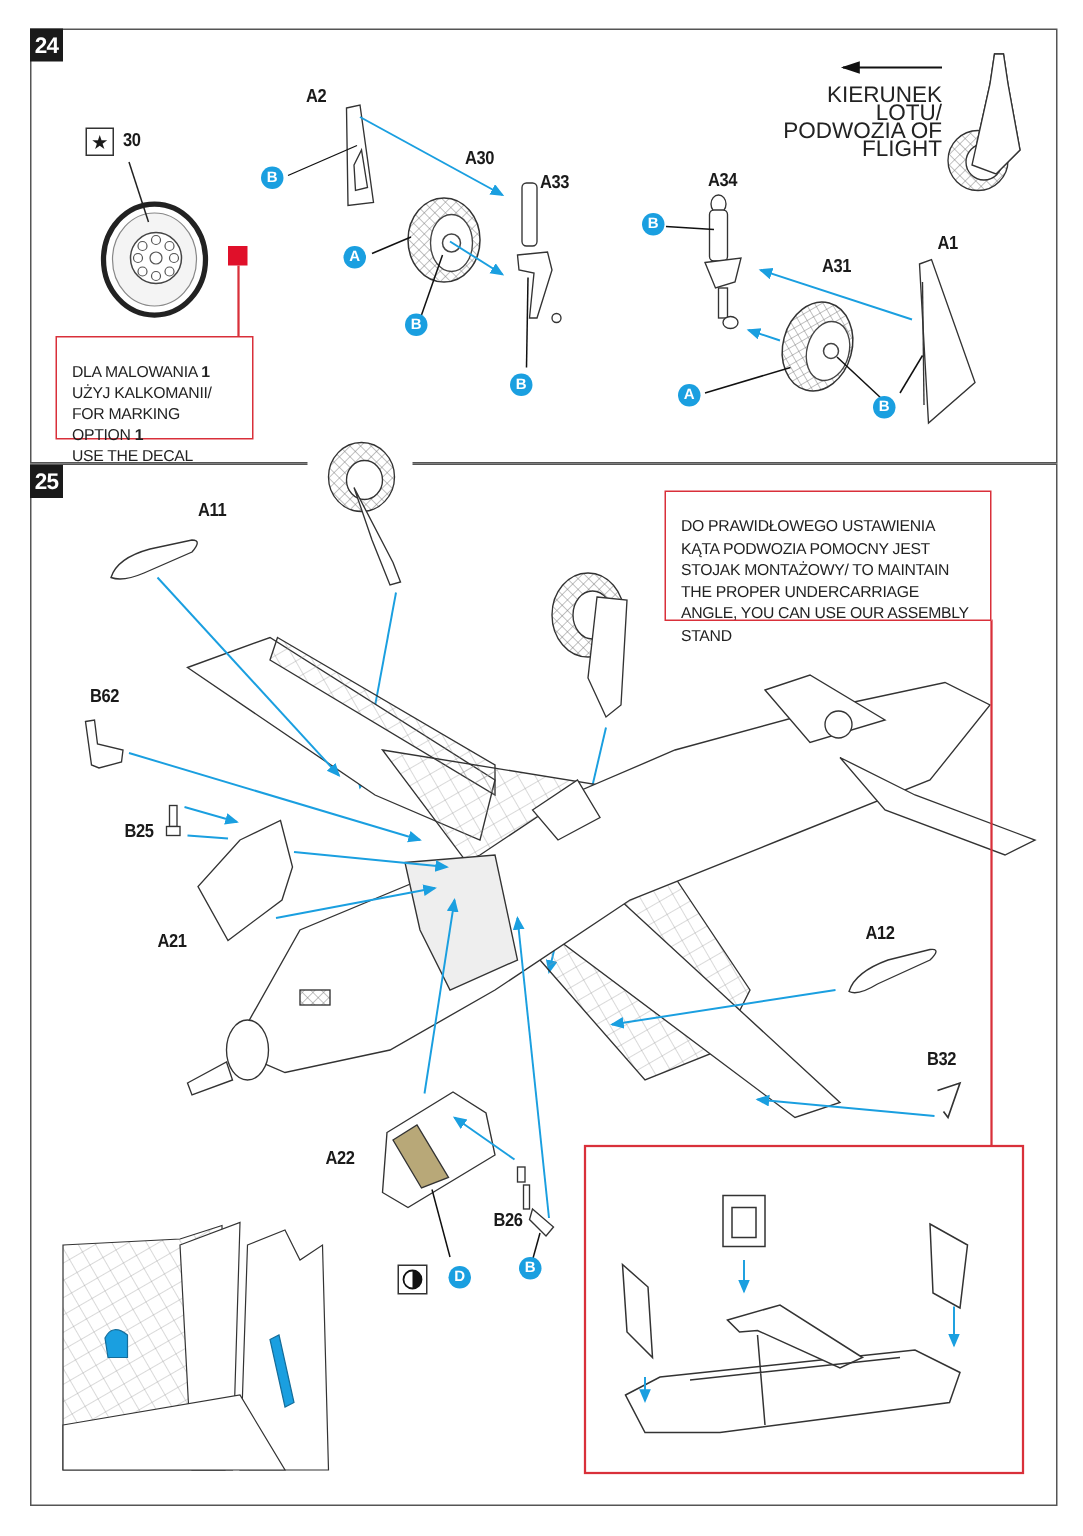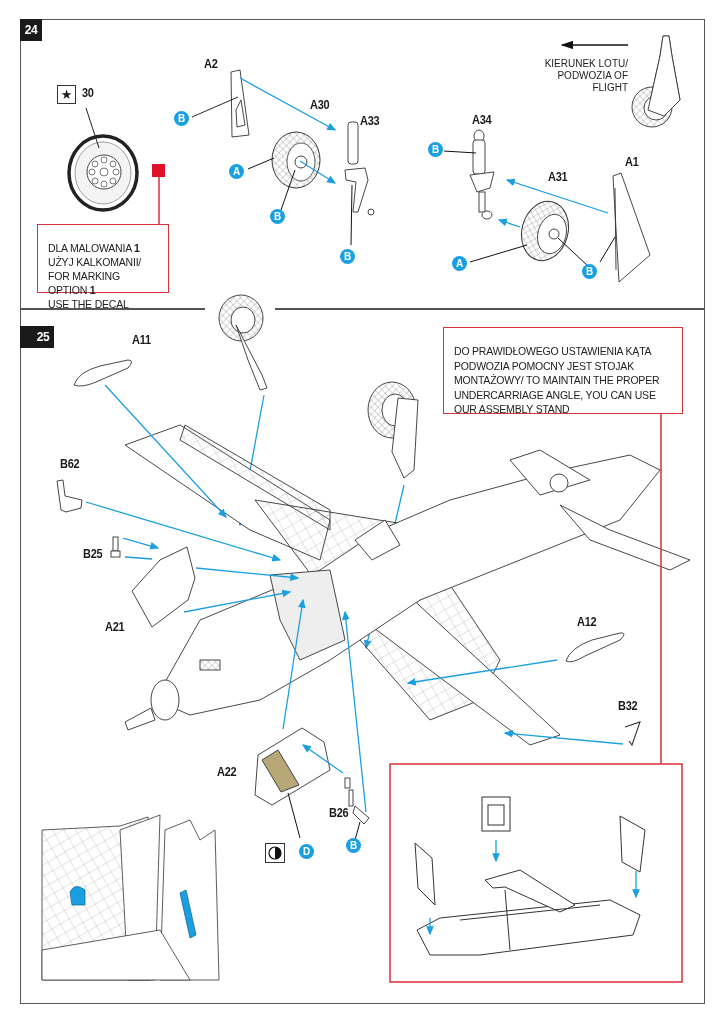--- a/index.html
+++ b/index.html
@@ -1,45 +1,45 @@
 <!DOCTYPE html>
 <html><head>
 <meta charset="utf-8">
 <style>
   html, body { margin:0; padding:0; background:#ffffff; }
   body { width:722px; height:1024px; position:relative; overflow:hidden;
          font-family:"Liberation Sans", sans-serif; color:#1a1a1a; }
   .frame { position:absolute; border:1.5px solid #555; box-sizing:border-box; }
   .step-badge { position:absolute; background:#1a1a1a; color:#fff; font-weight:bold;
-         font-size:12px; width:22px; height:22px; display:flex; align-items:center;
+         font-size:15px; width:22px; height:22px; display:flex; align-items:center;
          justify-content:center; font-family:"Liberation Sans", sans-serif; letter-spacing:-0.5px; }
   .part-label { position:absolute; font-weight:bold; font-size:12.5px; letter-spacing:-0.3px;
          font-family:"Liberation Sans", sans-serif; transform:scaleX(0.88); transform-origin:left; }
   .note { position:absolute; border:1.5px solid #d9303a; background:#fff; font-size:10.5px;
          line-height:14px; padding:16px 10px; box-sizing:border-box; text-transform:uppercase;
          font-family:"Liberation Sans", sans-serif; letter-spacing:-0.2px; color:#222; }
   .note b { font-weight:bold; }
-  .flight-text { position:absolute; font-size:10px; line-height:12px; text-align:right;
+  .flight-text { position:absolute; font-size:15px; line-height:12px; text-align:right;
          font-family:"Liberation Sans", sans-serif; color:#222; }
   svg.art { position:absolute; left:0; top:0; }
   .code-circle { position:absolute; width:15px; height:15px; border-radius:50%; background:#1a9fe0;
          color:#fff; font-weight:bold; font-size:10px; display:flex; align-items:center;
          justify-content:center; font-family:"Liberation Sans", sans-serif; }
   .star-box { position:absolute; width:17px; height:17px; border:1px solid #333; display:flex;
          align-items:center; justify-content:center; font-size:13px; background:#fff; }
   .half-box { position:absolute; width:18px; height:18px; border:1px solid #333; background:#fff; }
 </style>
 </head>
 <body>
 
 <div class="frame" style="left:20px;top:19px;width:685px;height:290px;"></div>
 <div class="frame" style="left:20px;top:309px;width:685px;height:695px;"></div>
 
 <div class="step-badge" style="left:20px;top:19px;">24</div>
-<div class="step-badge" style="left:20px;top:326px;padding-left:12px;">25</div>
+<div class="step-badge" style="left:20px;top:310px;">25</div>
 
 <svg class="art" width="722" height="1024">
   <defs>
     <marker id="ah" markerWidth="8" markerHeight="8" refX="6" refY="3" orient="auto">
       <path d="M0,0 L7,3 L0,6 Z" fill="#1a9fe0"></path>
     </marker>
     <marker id="ahk" markerWidth="10" markerHeight="8" refX="8" refY="3" orient="auto">
       <path d="M0,0 L9,3 L0,6 Z" fill="#111"></path>
     </marker>
     <pattern id="mesh" width="5" height="5" patternUnits="userSpaceOnUse" patternTransform="rotate(45)">
@@ -264,21 +264,21 @@
 </div>
 
 <div class="code-circle" style="left:174px;top:111px;">B</div>
 <div class="code-circle" style="left:229px;top:164px;">A</div>
 <div class="code-circle" style="left:270px;top:209px;">B</div>
 <div class="code-circle" style="left:340px;top:249px;">B</div>
 <div class="code-circle" style="left:428px;top:142px;">B</div>
 <div class="code-circle" style="left:452px;top:256px;">A</div>
 <div class="code-circle" style="left:582px;top:264px;">B</div>
 
-<div class="note" style="left:443px;top:327px;width:240px;height:87px;font-size:10.5px;line-height:14.5px;">DO PRAWIDŁOWEGO USTAWIENIA KĄTA PODWOZIA POMOCNY JEST STOJAK MONTAŻOWY/ TO MAINTAIN THE PROPER UNDERCARRIAGE ANGLE, YOU CAN USE OUR ASSEMBLY STAND</div>
+<div class="note" style="left:443px;top:327px;width:218px;height:87px;font-size:10.5px;line-height:14.5px;">DO PRAWIDŁOWEGO USTAWIENIA KĄTA PODWOZIA POMOCNY JEST STOJAK MONTAŻOWY/ TO MAINTAIN THE PROPER UNDERCARRIAGE ANGLE, YOU CAN USE OUR ASSEMBLY STAND</div>
 
 <div class="part-label" style="left:132px;top:333px;">A11</div>
 <div class="part-label" style="left:60px;top:457px;">B62</div>
 <div class="part-label" style="left:83px;top:547px;">B25</div>
 <div class="part-label" style="left:105px;top:620px;">A21</div>
 <div class="part-label" style="left:217px;top:765px;">A22</div>
 <div class="part-label" style="left:329px;top:806px;">B26</div>
 <div class="part-label" style="left:577px;top:615px;">A12</div>
 <div class="part-label" style="left:618px;top:699px;">B32</div>
 

